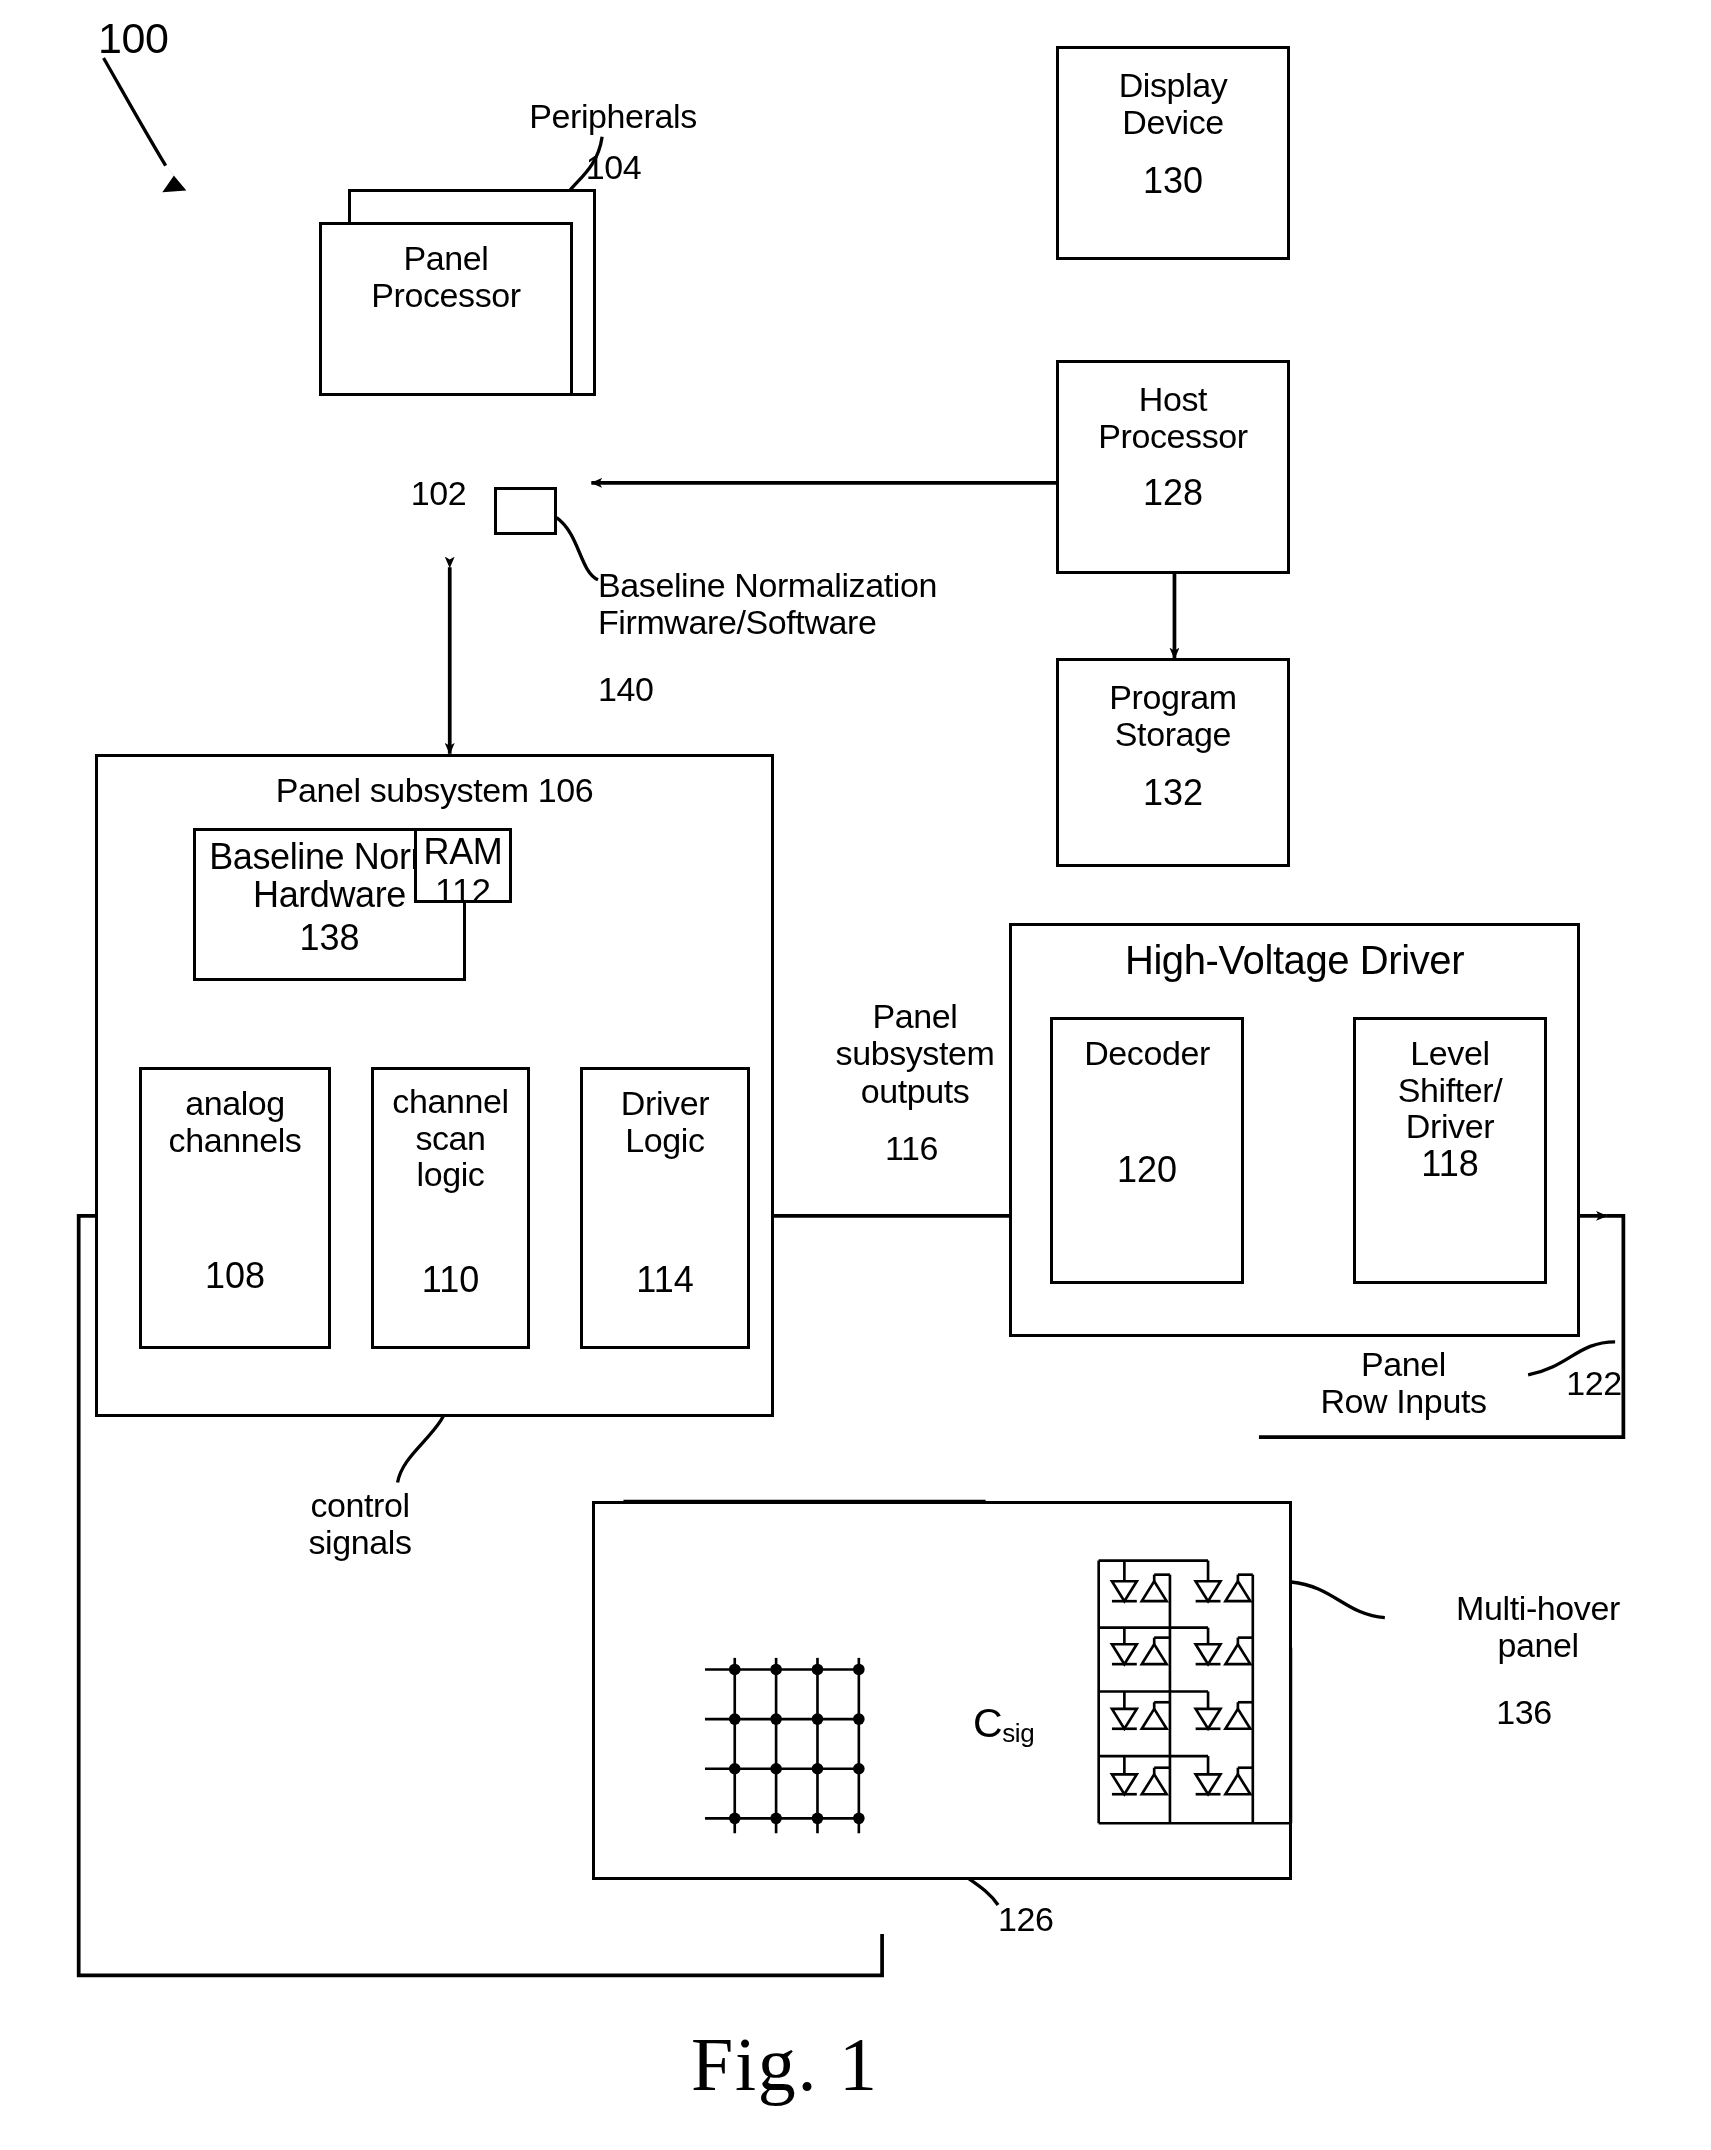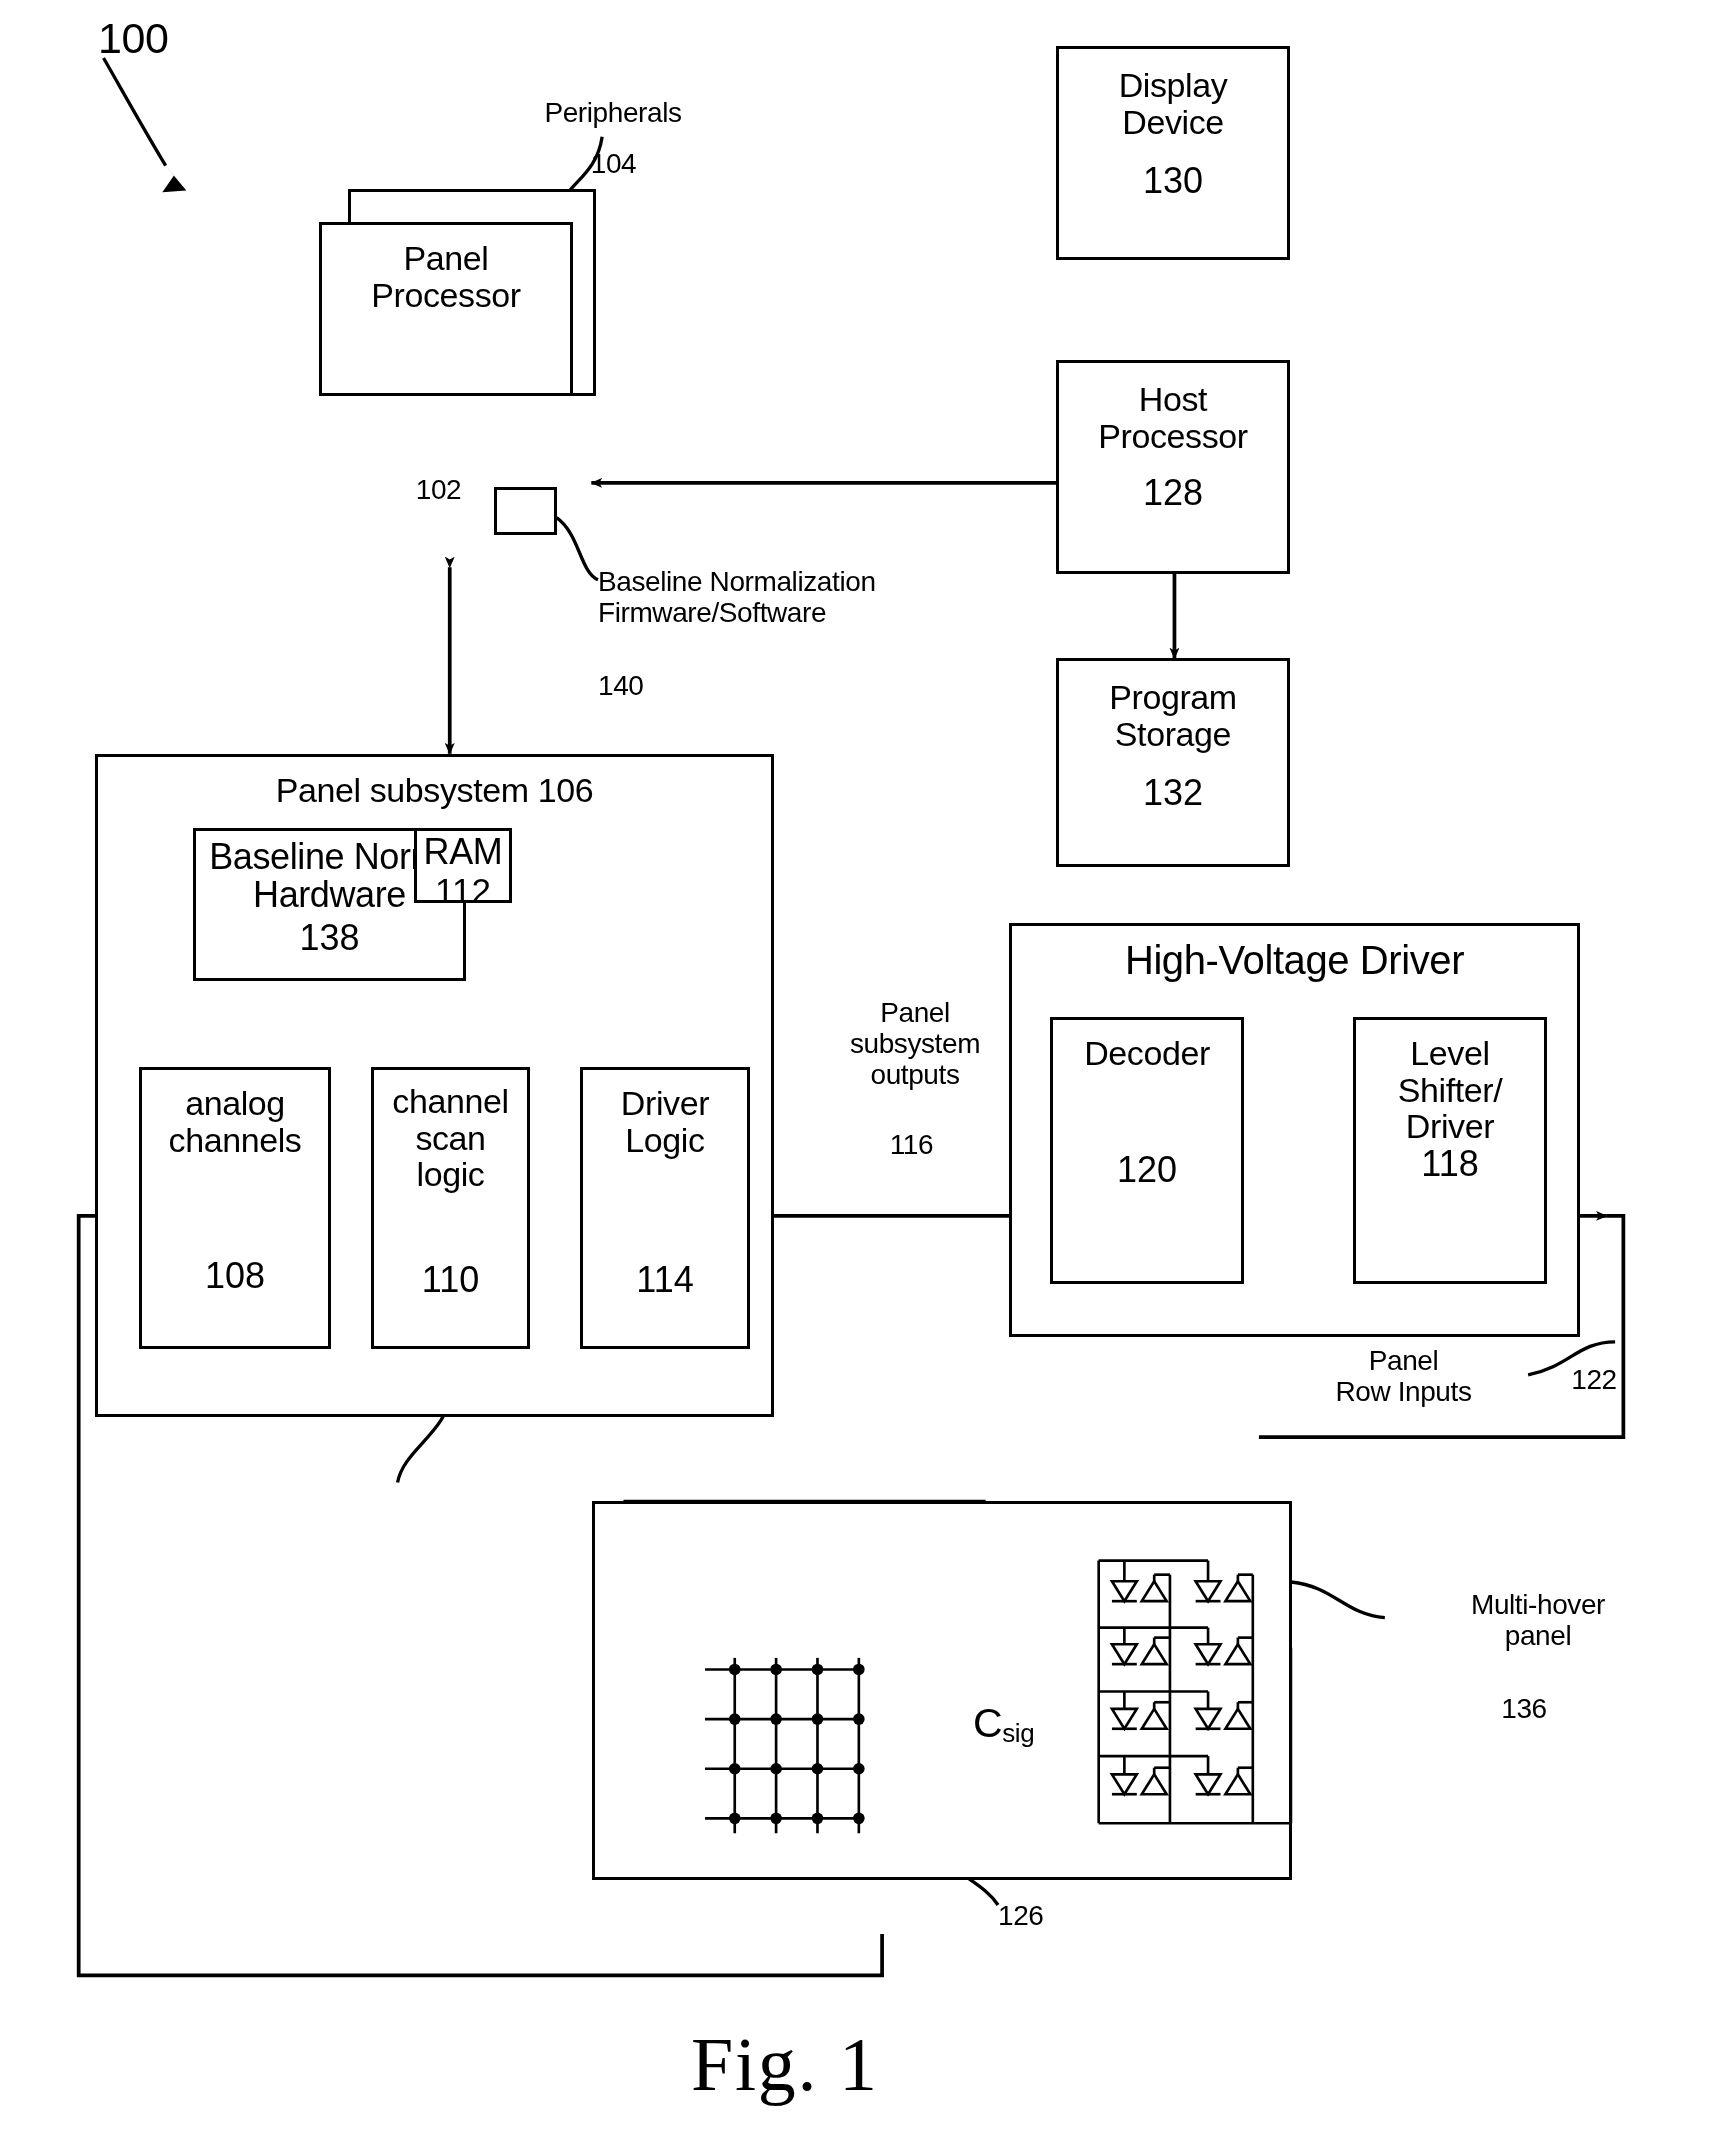--- a/index.html
+++ b/index.html
@@ -38,21 +38,21 @@
   }
   .box .ttl {
     font-size: 34px;
     letter-spacing: -0.4px;
   }
   .box .num {
     font-size: 36px;
   }
   .lbl {
     position: absolute;
-    font-size: 28px;
+    font-size: 34px;
     line-height: 1.1;
     text-align: center;
     white-space: pre-line;
     letter-spacing: -0.4px;
   }
   .lbl.left { text-align: left; }
   .figcap {
     position: absolute;
     font-family: "Liberation Serif", serif;
     font-size: 76px;
@@ -191,20 +191,22 @@
 logic</div>
     <div class="num">110</div>
   </div>
 
   <div class="box" style="left:580px; top:1067px; width:170px; height:282px; justify-content:space-between; padding-top:15px; padding-bottom:46px;">
     <div class="ttl" style="white-space:pre-line;">Driver
 Logic</div>
     <div class="num">114</div>
   </div>
 
+  <div class="lbl" style="left:240px; top:1487px; width:240px;">control
+signals</div>
 
   <div class="lbl" style="left:791px; top:998px; width:248px;">Panel
 subsystem
 outputs</div>
   <div class="lbl" style="left:845px; top:1130px; width:133px;">116</div>
 
   <div class="box" style="left:1009px; top:923px; width:571px; height:414px; justify-content:flex-start; padding-top:13.3px;">
     <div class="ttl" style="font-size:40px;">High-Voltage Driver</div>
   </div>
 

